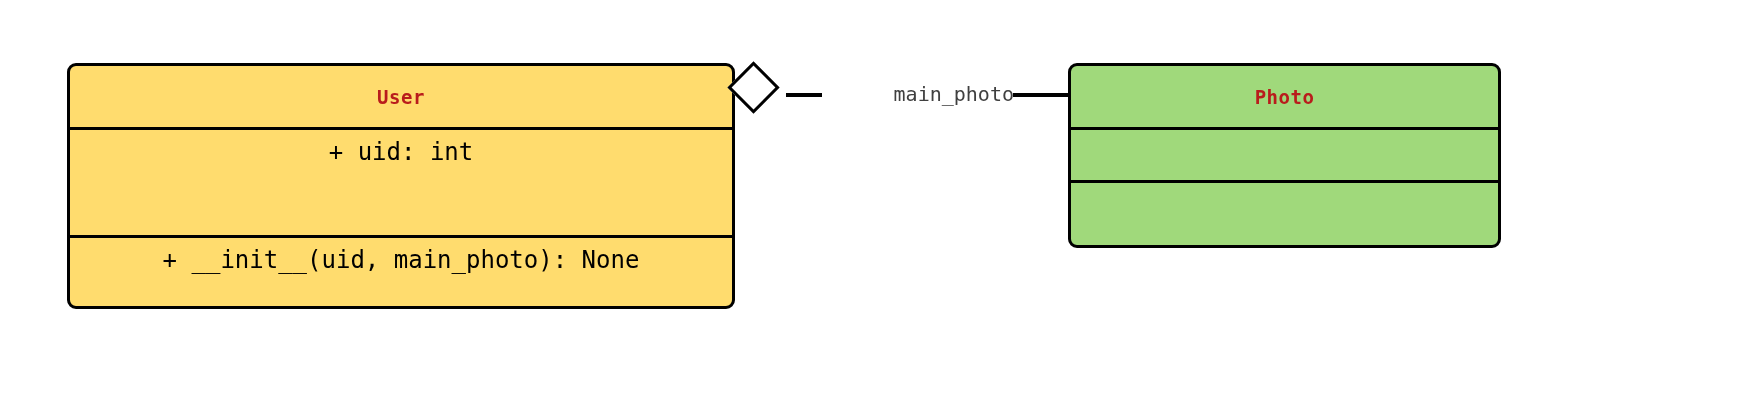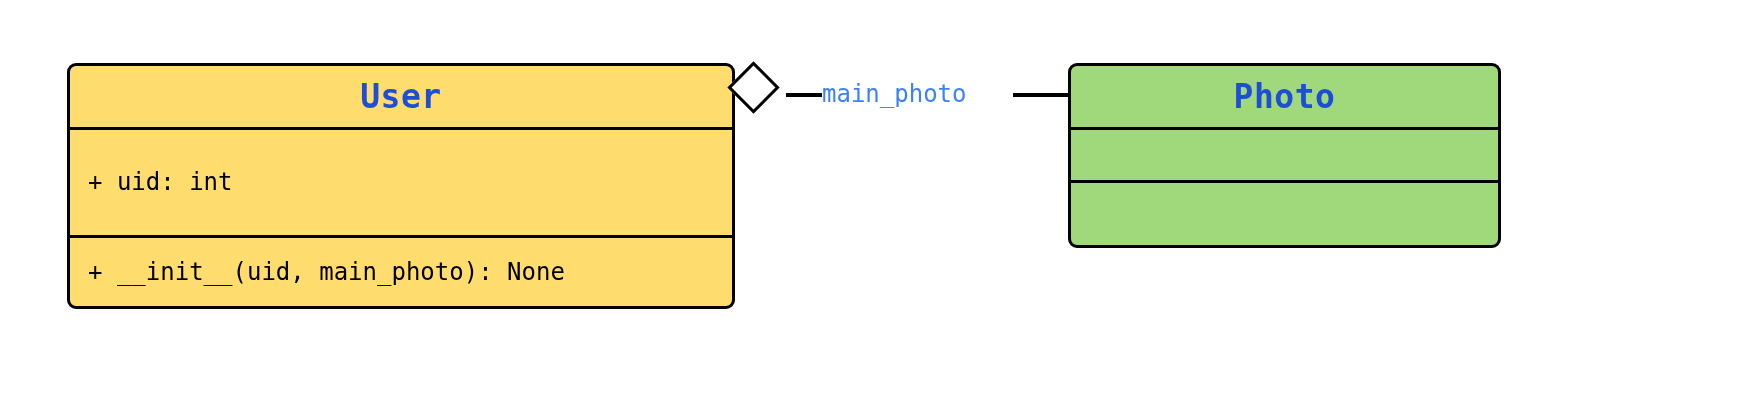--- a/index.html
+++ b/index.html
@@ -36,29 +36,28 @@
   }
   .uml-class .compartment + .compartment {
     border-top: 3px solid #000000;
   }
 
   .class-title {
     display: flex;
     align-items: center;
     justify-content: center;
     font-weight: bold;
-    font-size: 33px;
+    font-size: 19px;
     letter-spacing: 0.5px;
-    color: #1d4ed8;
+    color: #b91c1c;
   }
 
   .members {
     padding: 7px 18px 7px 18px;
     display: flex;
-    flex-direction: column;
     justify-content: center;
   }
   .member-line {
     font-size: 24px;
     line-height: 31px;
     color: #000000;
     white-space: pre;
   }
   .member-line .type-ref {
     font-weight: bold;
@@ -106,24 +105,24 @@
     background: #000000;
   }
   #assoc-line-left  { left: 786px; top: 93px; width: 36px; }
   #assoc-line-right { left: 1013px; top: 93px; width: 57px; }
 
   .assoc-label {
     position: absolute;
     left: 822px;
     top: 79px;
     width: 192px;
-    text-align: left;
-    font-size: 24px;
+    text-align: right;
+    font-size: 20px;
     line-height: 30px;
-    color: #3b82f6;
+    color: #404040;
     white-space: pre;
   }
 </style>
 </head>
 <body>
 
 <div id="canvas">
 
   <div class="uml-class" id="user-class">
 

